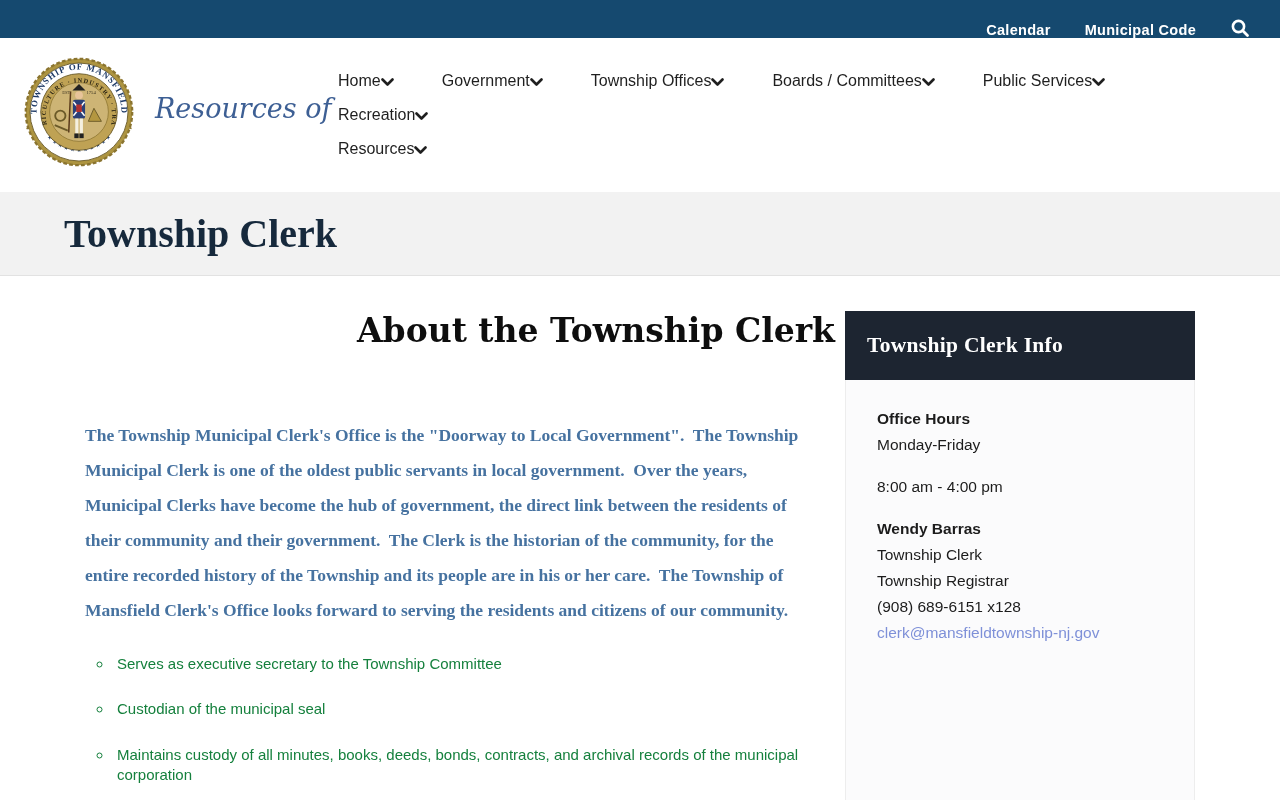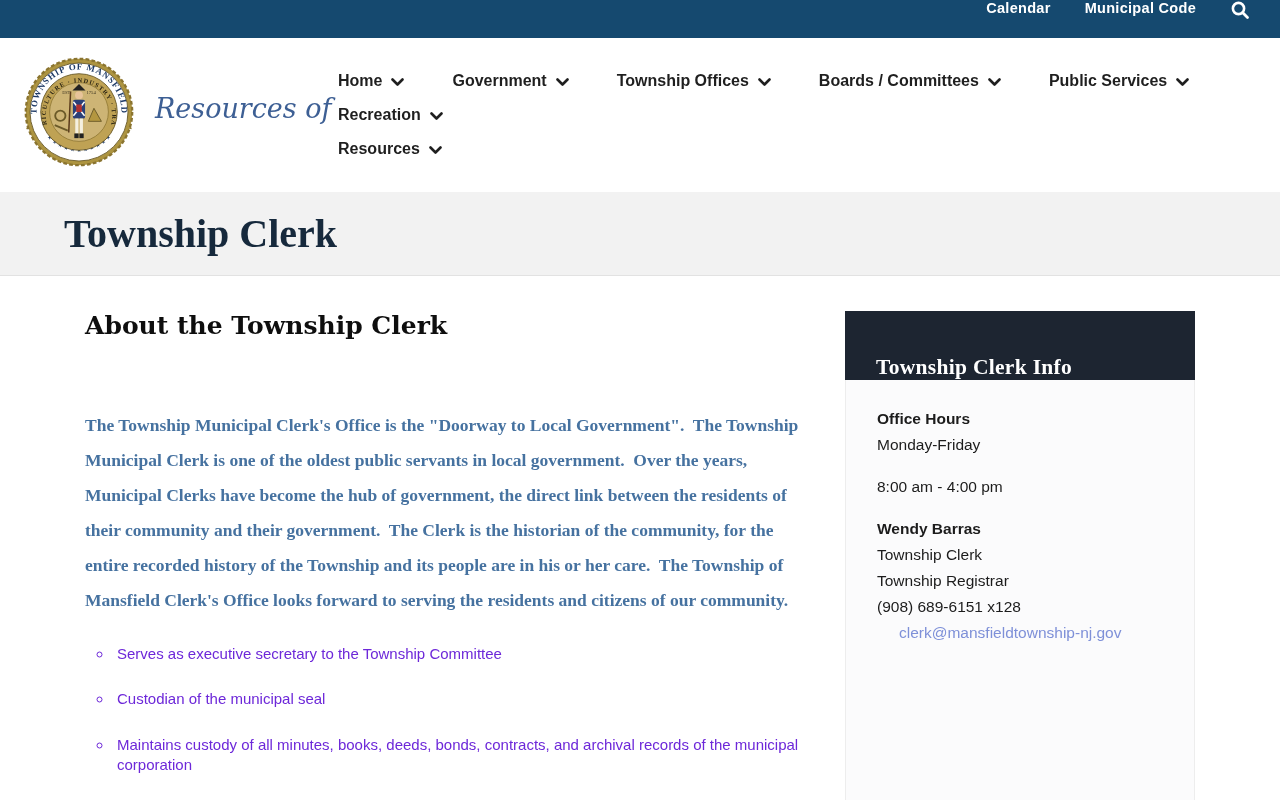--- a/index.html
+++ b/index.html
@@ -1,74 +1,74 @@
 <!DOCTYPE html>
 <html><head>
 <meta charset="utf-8">
 <style>
   * { margin:0; padding:0; box-sizing:border-box; }
   html,body { width:1280px; height:800px; overflow:hidden; background:#fff;
               font-family:"Liberation Sans", sans-serif; }
 
   
   .topbar { height:38px; background:#15496f; display:flex; justify-content:flex-end;
-            align-items:flex-start; gap:34px; padding-right:30px; }
+            align-items:flex-end; gap:34px; padding-right:30px; }
   .topbar-link { color:#ffffff; font-weight:bold; font-size:14.5px; letter-spacing:.3px;
                  cursor:pointer; text-decoration:none; }
   .search-btn { cursor:pointer; display:flex; align-items:center; }
 
   
   .header { height:154px; background:#fff; display:flex; align-items:center;
             padding-left:23px; }
   .logo { display:flex; align-items:center; width:315px; flex-shrink:0; margin-top:-6px;
           cursor:pointer; }
   .seal { width:112px; height:112px; flex-shrink:0; }
   .wordmark-block { margin-left:6px; margin-top:-8px; }
   .logo-script { font-family:"DejaVu Serif", serif; font-style:italic; color:#3d5f94;
                  font-size:27px; line-height:1; margin-left:14px; }
   .logo-wordmark { font-family:"Liberation Serif", serif; font-weight:bold; color:#1e3a66;
                    font-size:37px; line-height:.85; letter-spacing:.5px; }
 
   nav { flex:1; display:flex; flex-wrap:wrap; column-gap:48px; row-gap:16px;
         align-content:center; padding-right:60px; }
-  .nav-item { display:flex; align-items:center; gap:9px; font-weight:bold; font-size:16px;
+  .nav-item { display:flex; align-items:center; font-weight:normal; font-size:16px;
               color:#1f1f1f; cursor:pointer; white-space:nowrap; }
   .chev { margin-top:2px; }
 
   
   .page-band { background:#f2f2f2; border-bottom:1px solid #e2e2e2; height:84px;
                padding:18px 64px 0; }
   .page-band h1 { font-family:"Liberation Serif", serif; font-weight:bold; font-size:40px;
                   color:#16293c; }
 
   
   .main { display:flex; padding:35px 85px 0 64px; gap:10px; align-items:flex-start; }
   .content { flex:1; padding-left:21px; min-width:0; }
-  .content h2 { font-family:"DejaVu Serif", serif; font-weight:bold; font-size:25px;
-                color:#0e0e0e; text-align:left; }
+  .content h2 { font-family:"DejaVu Serif", serif; font-weight:bold; font-size:33px;
+                color:#0e0e0e; text-align:right; }
   .intro { margin-top:68px; font-family:"Liberation Serif", serif; font-weight:bold;
            font-size:17.5px; line-height:35px; color:#4672a0; white-space:pre-wrap;
            max-width:728px; }
   .content h3 { margin-top:28px; font-family:"Liberation Serif", serif; font-weight:bold;
                 font-size:17px; color:#4f4f4f; }
   .duties { margin-top:26px; padding-left:28px; list-style-type:circle; }
-  .duties li { font-size:15px; color:#6d28d9; margin-bottom:25px; line-height:1.35;
+  .duties li { font-size:15px; color:#15803d; margin-bottom:25px; line-height:1.35;
                padding-left:4px; }
 
   
   .sidebar { width:350px; flex-shrink:0; }
-  .card-header { background:#1d2531; height:69px; display:flex; align-items:flex-end;
-                 padding-left:31px; }
+  .card-header { background:#1d2531; height:69px; display:flex; align-items:center;
+                 padding-left:22px; }
   .card-header h2 { color:#fff; font-family:"Liberation Serif", serif; font-weight:bold;
                     font-size:21.5px; letter-spacing:.3px; }
   .card-body { background:#fbfbfc; border:1px solid #ededed; border-top:none;
                padding:26px 31px 30px; font-size:15.5px; color:#1c1c1c; min-height:430px; }
   .card-body p { margin:0 0 16px; line-height:26px; }
   .b { font-weight:bold;text-align:right; }
-  .email-link { color:#7e90d8; text-decoration:none; cursor:pointer;margin-left:22px; }
+  .email-link { color:#7e90d8; text-decoration:none; cursor:pointer; }
 </style>
 </head>
 <body>
 
 <div class="topbar">
   <a class="topbar-link">Calendar</a>
   <a class="topbar-link">Municipal Code</a>
   <span class="search-btn">
     <svg width="20" height="20" viewBox="0 0 20 20">
       <circle cx="8.5" cy="8.5" r="5.6" fill="none" stroke="#ffffff" stroke-width="2.6"></circle>

